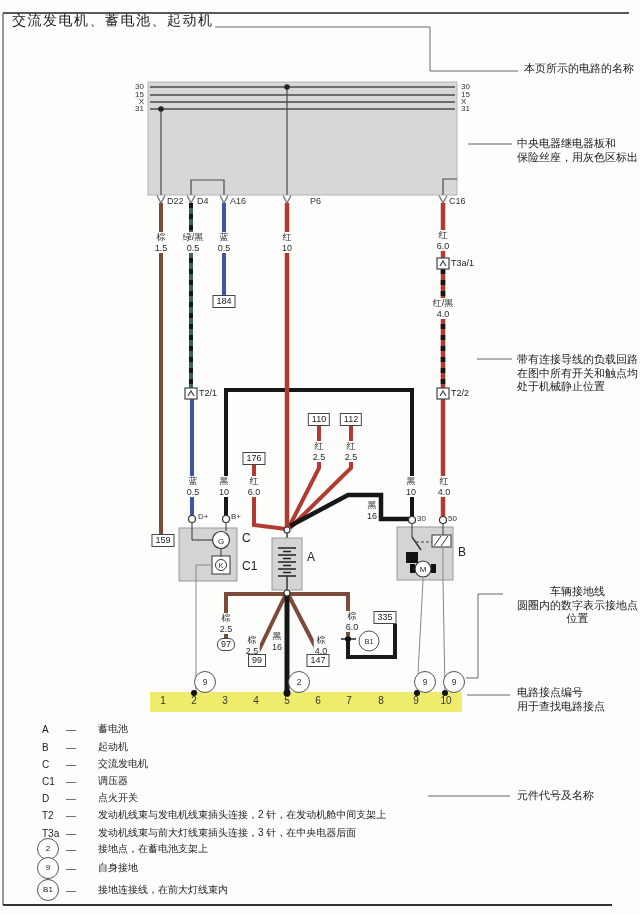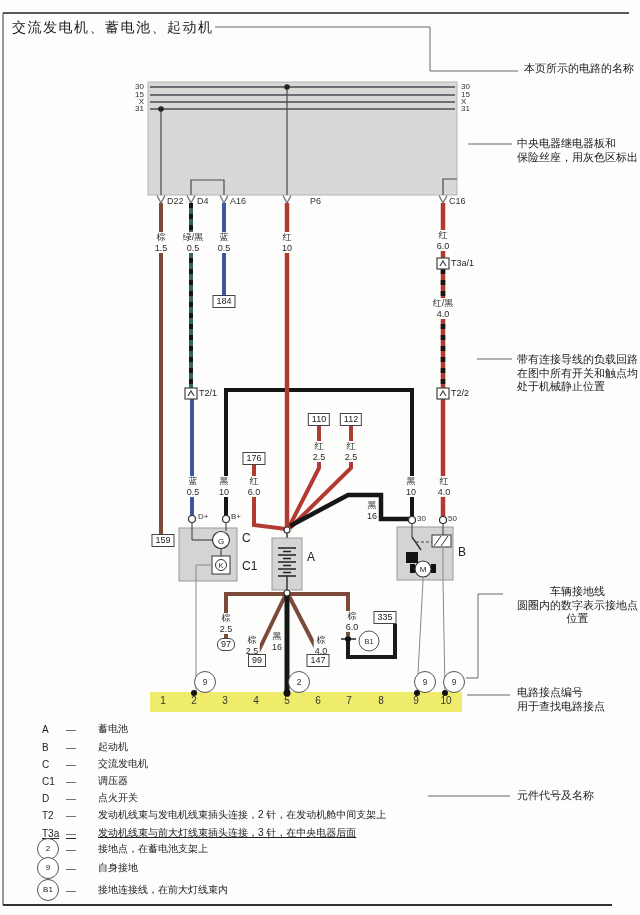--- a/index.html
+++ b/index.html
@@ -1,20 +1,20 @@
 <!DOCTYPE html>
 <html style="--red: #b23a31; --brown: #7b4a38; --blue: #3c57a8; --green: #356753; --black: #161616; --graybox: #d8d8d6; --compfill: #d4d4d2; --yellow: #efec6b;"><head>
 <meta charset="utf-8">
 <style>
   html,body{margin:0;padding:0;background:#ffffff;}
   #page{position:relative;width:640px;height:915px;background:#fdfdfb;overflow:hidden;
         font-family:"Liberation Sans","DejaVu Sans",sans-serif;color:#222;}
   #diagram-svg{position:absolute;left:0;top:0;z-index:1;}
   #labels{position:absolute;left:0;top:0;width:640px;height:915px;z-index:2;}
-  .ttl{position:absolute;left:12px;top:19px;font-size:14px;font-weight:500;letter-spacing:1.5px;color:#1a1a1a;}
+  .ttl{position:absolute;left:12px;top:12px;font-size:14px;font-weight:500;letter-spacing:1.5px;color:#1a1a1a;}
   .buslab{position:absolute;width:18px;font-size:8px;line-height:9px;color:#333;}
   .bl-l{text-align:right;}
   .term{position:absolute;font-size:9px;color:#333;white-space:nowrap;}
   .conn{position:absolute;font-size:9px;color:#222;white-space:nowrap;}
   .pin{position:absolute;font-size:8px;color:#333;white-space:nowrap;}
   .comp{position:absolute;font-size:12px;color:#222;}
   .wlabel{position:absolute;transform:translateX(-50%);text-align:center;font-size:9px;line-height:10.5px;
           color:#2a2a2a;background:#fdfdfb;padding:0 1px;white-space:nowrap;}
   .wlabel span{display:block;}
   .nbox{position:absolute;transform:translateX(-50%);border:1px solid #444;background:#fff;font-size:9px;
@@ -346,21 +346,21 @@
   <div class="lrow" style="top:791px;">
     <span class="lkey">D</span>
     <span class="ldash">—</span>
     <span class="ltext">点火开关</span>
   </div>
   <div class="lrow" style="top:808px;">
     <span class="lkey">T2</span>
     <span class="ldash">—</span>
     <span class="ltext">发动机线束与发电机线束插头连接，2 针，在发动机舱中间支架上</span>
   </div>
-  <div class="lrow" style="top:826px;text-decoration:underline;">
+  <div class="lrow" style="top:826px;">
     <span class="lkey">T3a</span>
     <span class="ldash">—</span>
     <span class="ltext">发动机线束与前大灯线束插头连接，3 针，在中央电器后面</span>
   </div>
   <div class="lrow" style="top:838px;">
     <span class="lkeyc">
           <span class="lcircle">2</span>
         </span>
     <span class="ldash">—</span>
     <span class="ltext">接地点，在蓄电池支架上</span>

